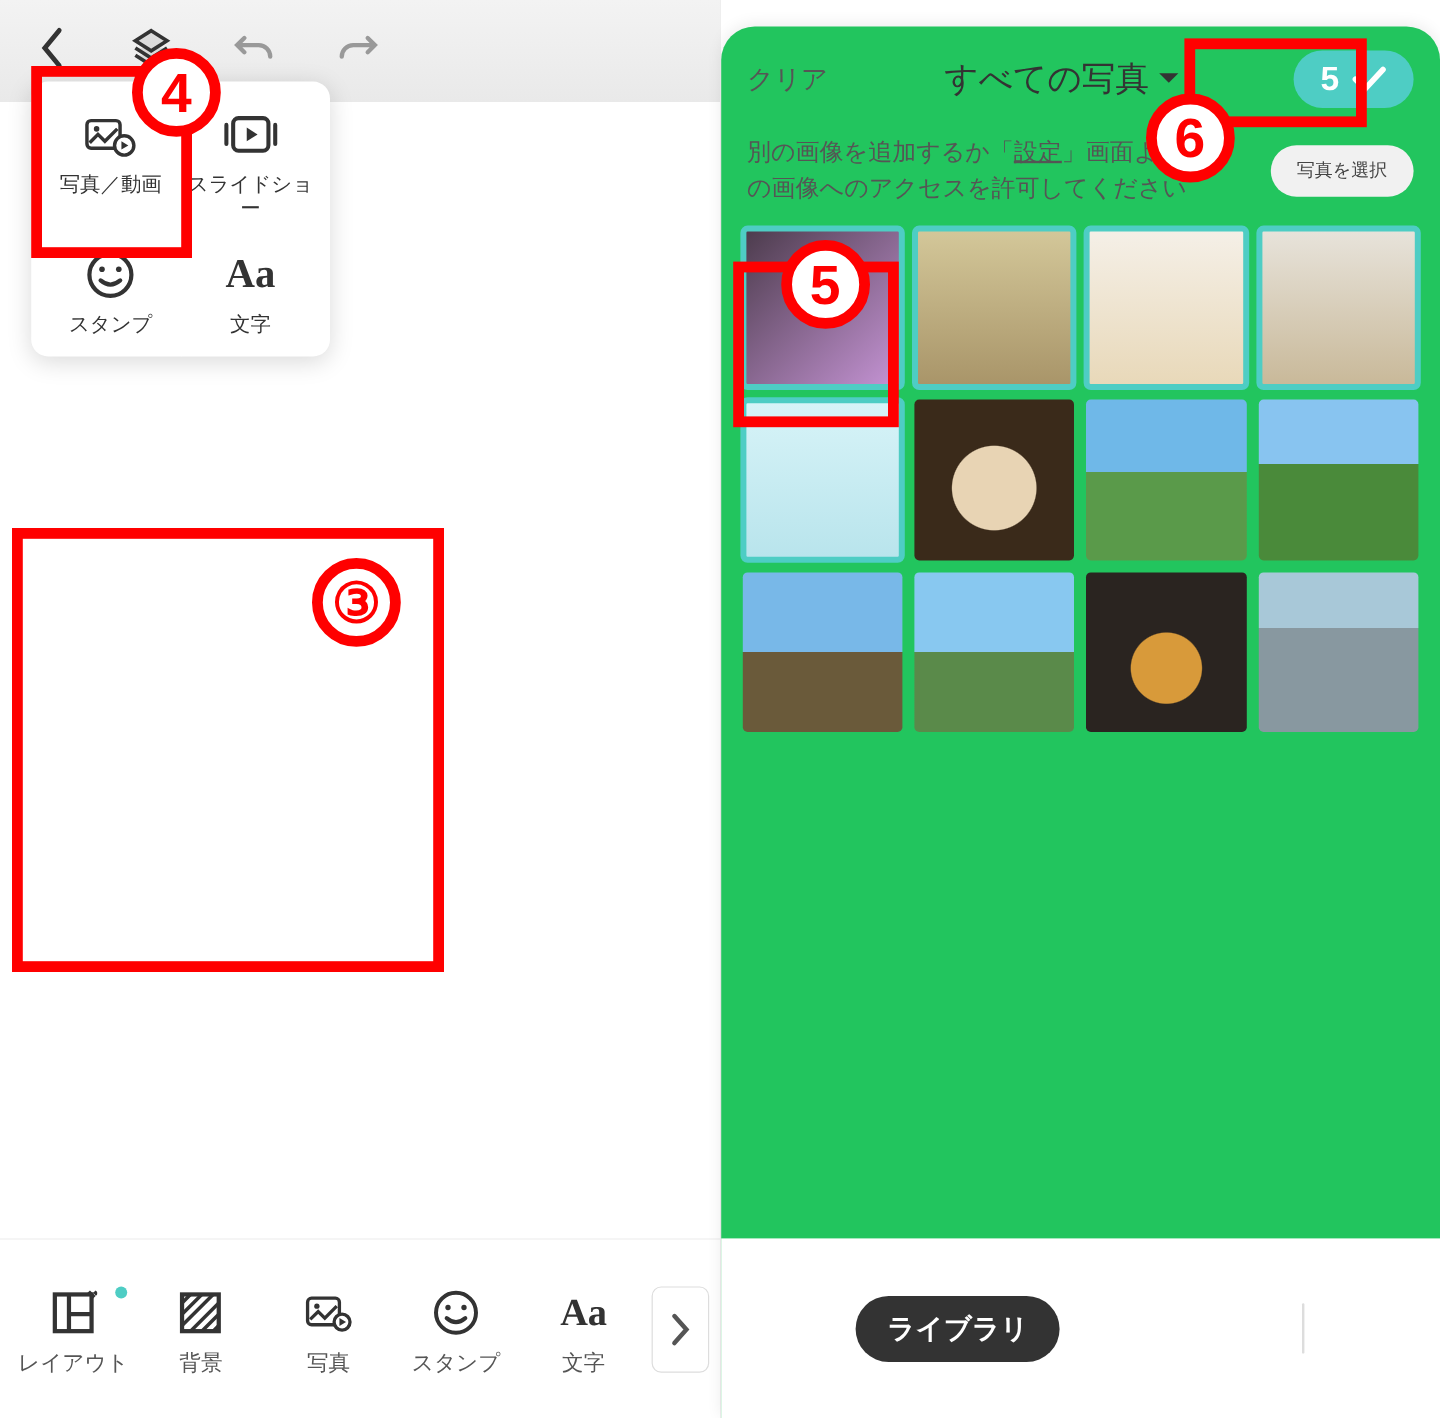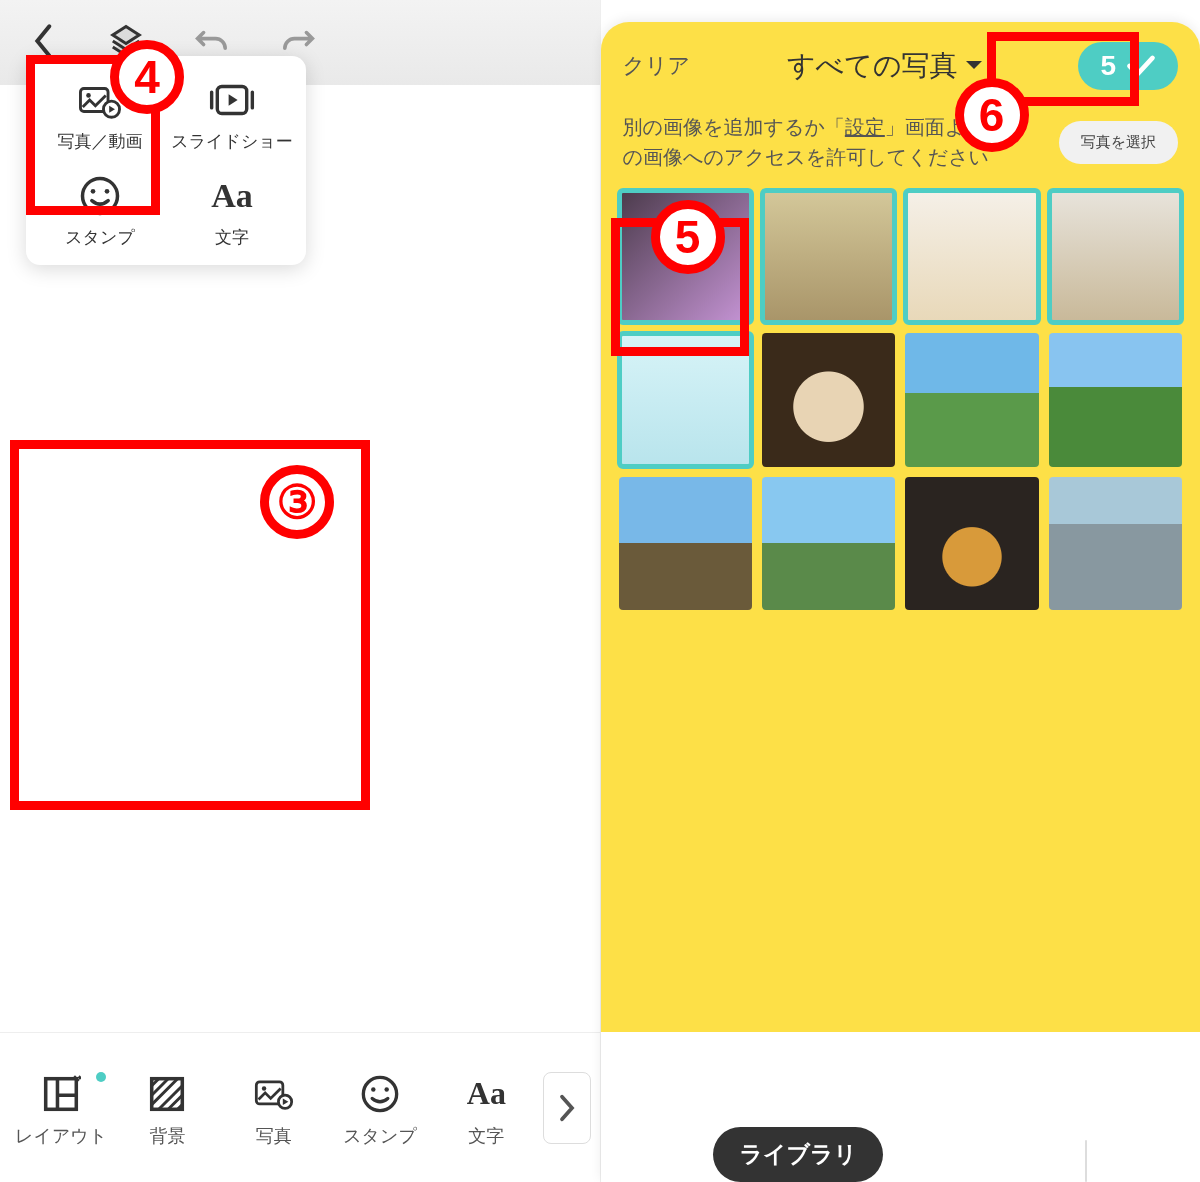--- a/index.html
+++ b/index.html
@@ -13,51 +13,51 @@
 .left-top .ico{color:#333}
 .canvas-area{position:absolute;top:85px;left:0;right:0;height:740px;background:#fff}
 .grid-frame{position:absolute;border:3px dashed #bbb}
 .f1{top:188px;left:20px;width:155px;height:160px}
 .f2{top:188px;left:186px;width:190px;height:250px}
 .f3{top:188px;left:388px;width:158px;height:250px}
 .f4{top:360px;left:20px;width:350px;height:345px}
 .f5{top:450px;left:388px;width:158px;height:100px}
 .f6{top:560px;left:388px;width:158px;height:145px}
 .watermark{position:absolute;top:700px;left:384px;font-size:16px;letter-spacing:3px;color:#aaa;font-weight:600}
-.popup{position:absolute;top:56px;left:26px;width:280px;background:#fff;border-radius:14px;box-shadow:0 4px 20px rgba(0,0,0,.15);z-index:10;padding:12px 8px 4px}
+.popup{position:absolute;top:68px;left:26px;width:249px;background:#fff;border-radius:14px;box-shadow:0 4px 20px rgba(0,0,0,.15);z-index:10;padding:12px 8px 4px}
 .popup::after{content:'';position:absolute;bottom:-10px;left:115px;border:10px solid transparent;border-top-color:#fff}
 .popup-row{display:flex}
 .popup-item{flex:1;text-align:center;padding:8px 2px 12px}
 .popup-item .ico{height:48px;display:flex;align-items:center;justify-content:center;font-size:36px;color:#333}
 .popup-item .lbl{font-size:17px;color:#333;margin-top:8px;line-height:1.2}
 .left-bottom{position:absolute;bottom:0;left:0;right:0;height:150px;background:#fff;border-top:1px solid #eee;display:flex;align-items:center;padding:0 8px}
 .lb-item{flex:1;text-align:center}
 .lb-item .ico{font-size:38px;color:#333;height:52px;display:flex;align-items:center;justify-content:center}
 .lb-item .lbl{font-size:18px;color:#555;margin-top:4px}
 .lb-next{width:48px;height:72px;border:1px solid #ddd;border-radius:8px;display:flex;align-items:center;justify-content:center;font-size:28px;color:#555;margin-left:4px}
 .dot{position:absolute;width:10px;height:10px;background:#4ecdc4;border-radius:50%;top:4px;right:8px}
 
 
-.right-sheet{position:absolute;top:22px;left:0;right:0;bottom:0;background:#fde047;border-radius:28px 28px 0 0;box-shadow:0 -2px 12px rgba(0,0,0,.08)}
+.right-sheet{position:absolute;top:22px;left:0;right:0;bottom:0;background:#22c55e;border-radius:28px 28px 0 0;box-shadow:0 -2px 12px rgba(0,0,0,.08)}
 .right-hdr{display:flex;align-items:center;justify-content:space-between;padding:20px 22px 8px}
 .clear{font-size:22px;color:#555}
 .title-wrap{display:flex;align-items:center;gap:8px}
 .title{font-size:28px;font-weight:400;color:#333}
 .triangle{width:0;height:0;border:8px solid transparent;border-top-color:#333;margin-top:6px}
 .confirm{background:#4ecdc4;color:#fff;border-radius:26px;padding:8px 22px;display:flex;align-items:center;gap:10px}
 .confirm .num{font-size:28px;font-weight:700}
 .confirm svg{stroke:#fff}
 .right-sub{display:flex;align-items:center;justify-content:space-between;padding:14px 22px 6px}
 .sub-text{font-size:20px;color:#555;line-height:1.5}
 .sub-text u{text-decoration:underline}
 .sel-btn{background:#f1f1f1;color:#444;font-size:15px;padding:12px 22px;border-radius:30px;white-space:nowrap;margin-left:14px}
 .grid{display:grid;grid-template-columns:repeat(4,1fr);gap:10px;padding:12px 18px}
 .thumb{aspect-ratio:1;border-radius:4px;position:relative;overflow:hidden}
 .thumb.sel{outline:5px solid #4ecdc4;outline-offset:-3px}
-.right-bottom{position:absolute;bottom:0;left:0;right:0;height:150px;background:#fff;display:flex;align-items:flex-end;justify-content:space-around;padding:0 12px}
+.right-bottom{position:absolute;bottom:0;left:0;right:0;height:150px;background:#fff;display:flex;align-items:center;justify-content:space-around;padding:0 12px}
 .rb-item{font-size:23px;color:#555;padding:12px 26px;border-radius:30px}
 .rb-item.active{background:#333;color:#fff;font-weight:600}
 .rb-div{width:2px;height:42px;background:#ddd;border-radius:1px}
 
 
 .anno-box{position:absolute;border:9px solid #ff0000;z-index:100;pointer-events:none}
 .anno-circle{position:absolute;width:74px;height:74px;background:#fff;border:9px solid #ff0000;border-radius:50%;display:flex;align-items:center;justify-content:center;font-size:46px;font-weight:800;color:#ff0000;z-index:101;pointer-events:none}
 
 
 .ph0{background:linear-gradient(135deg,#4a3a4a,#c896d8)}

